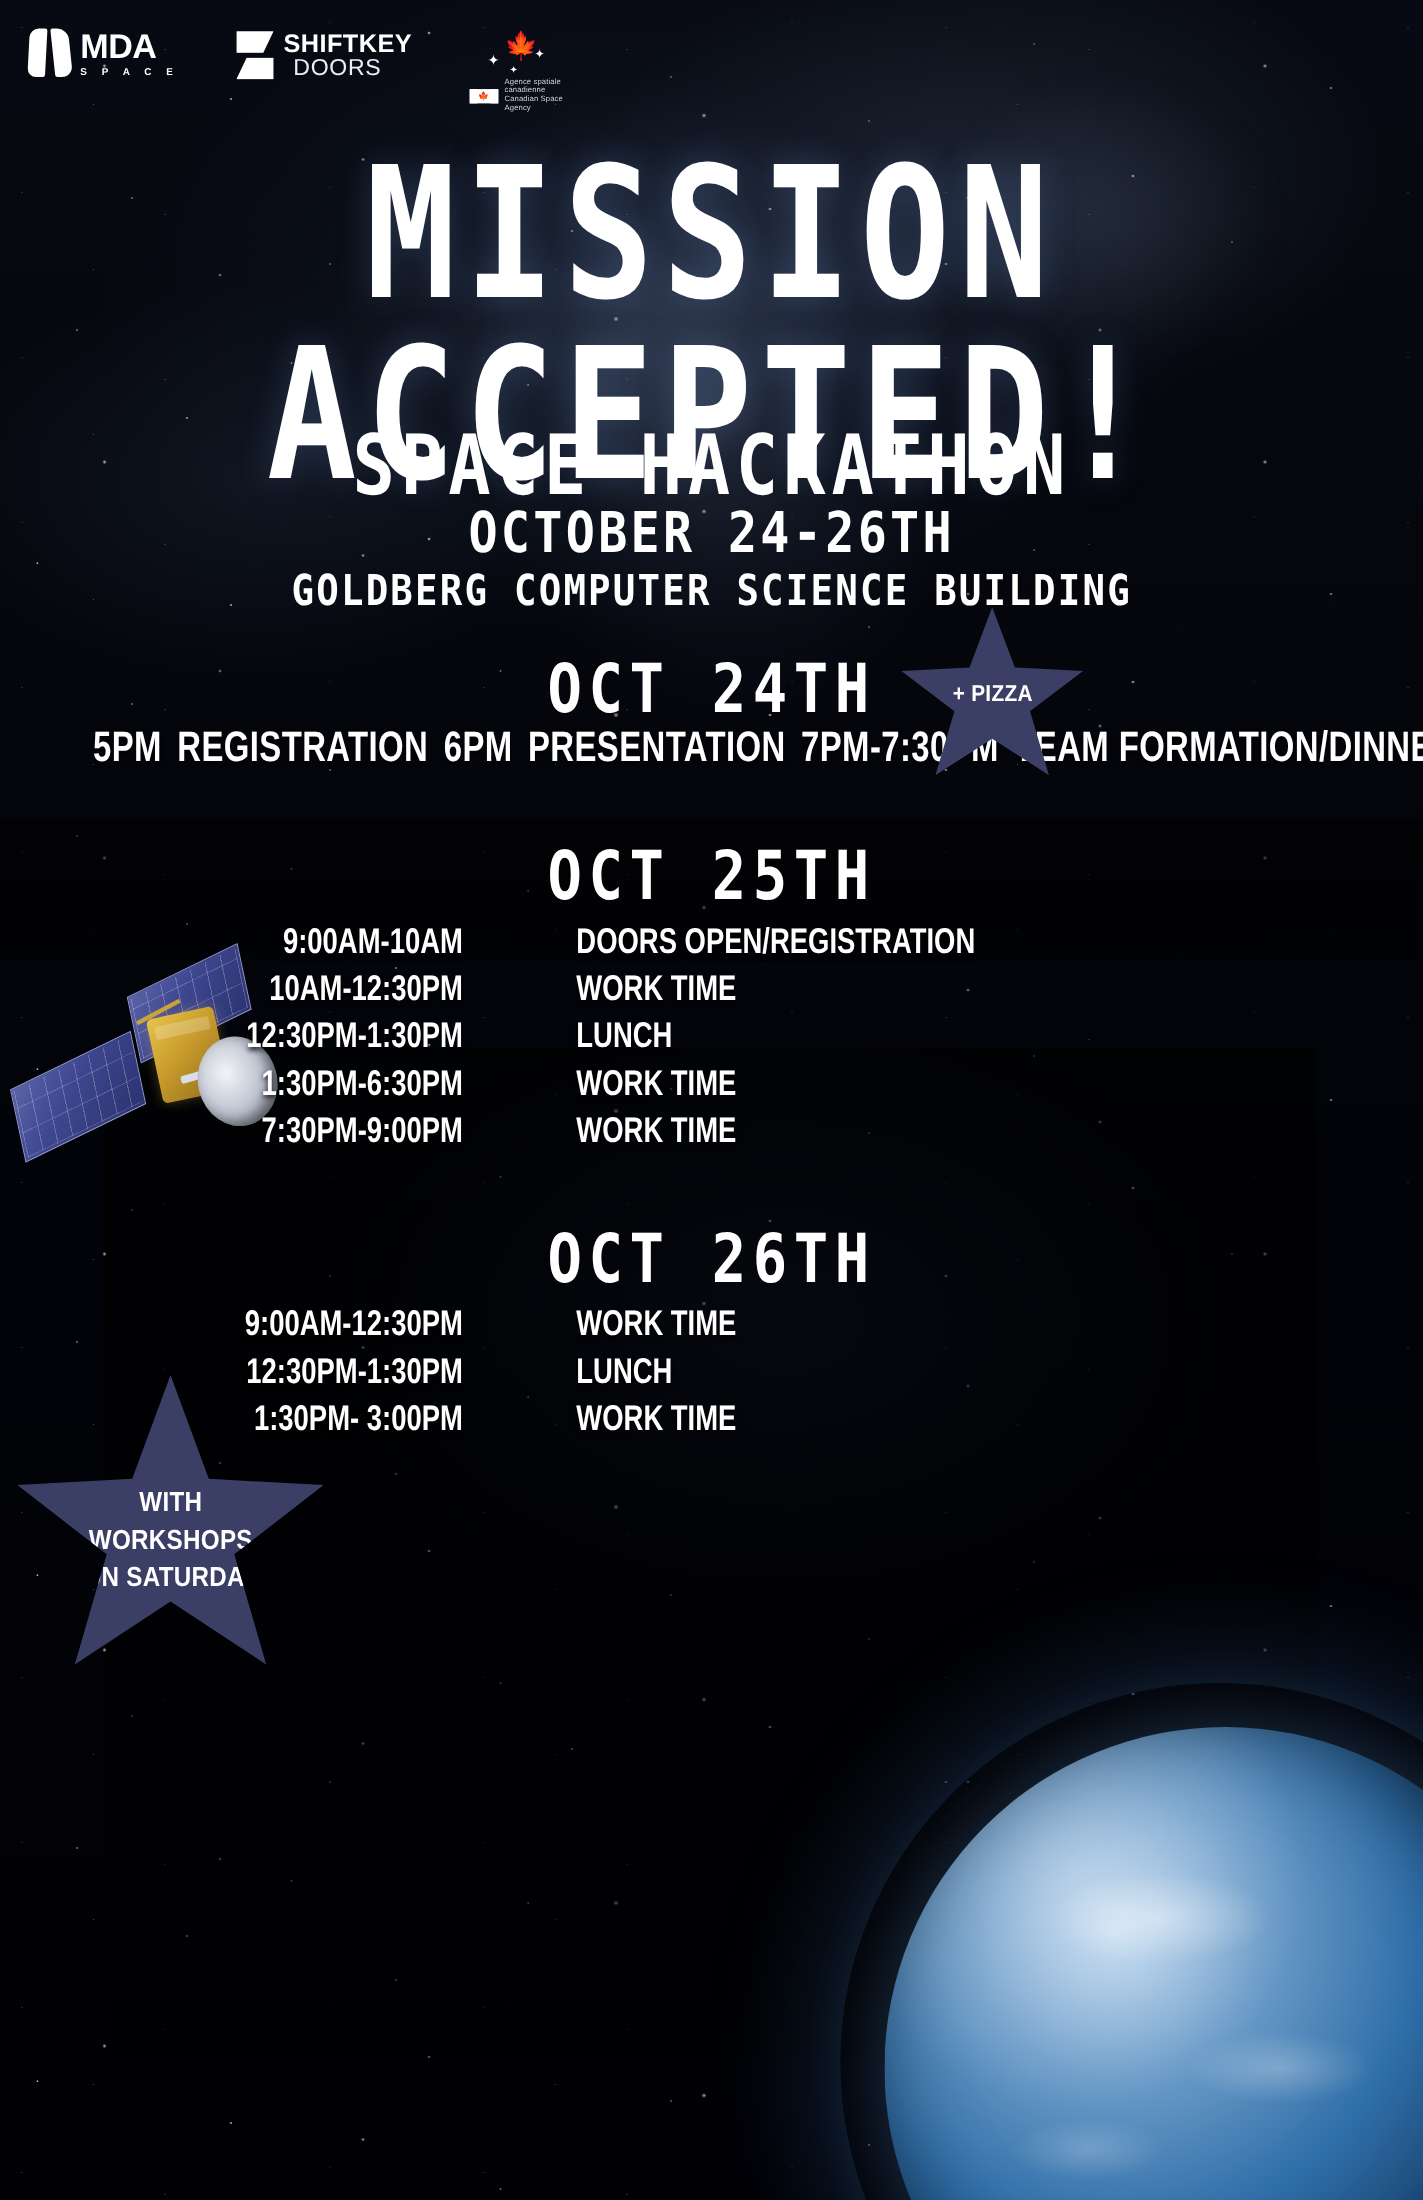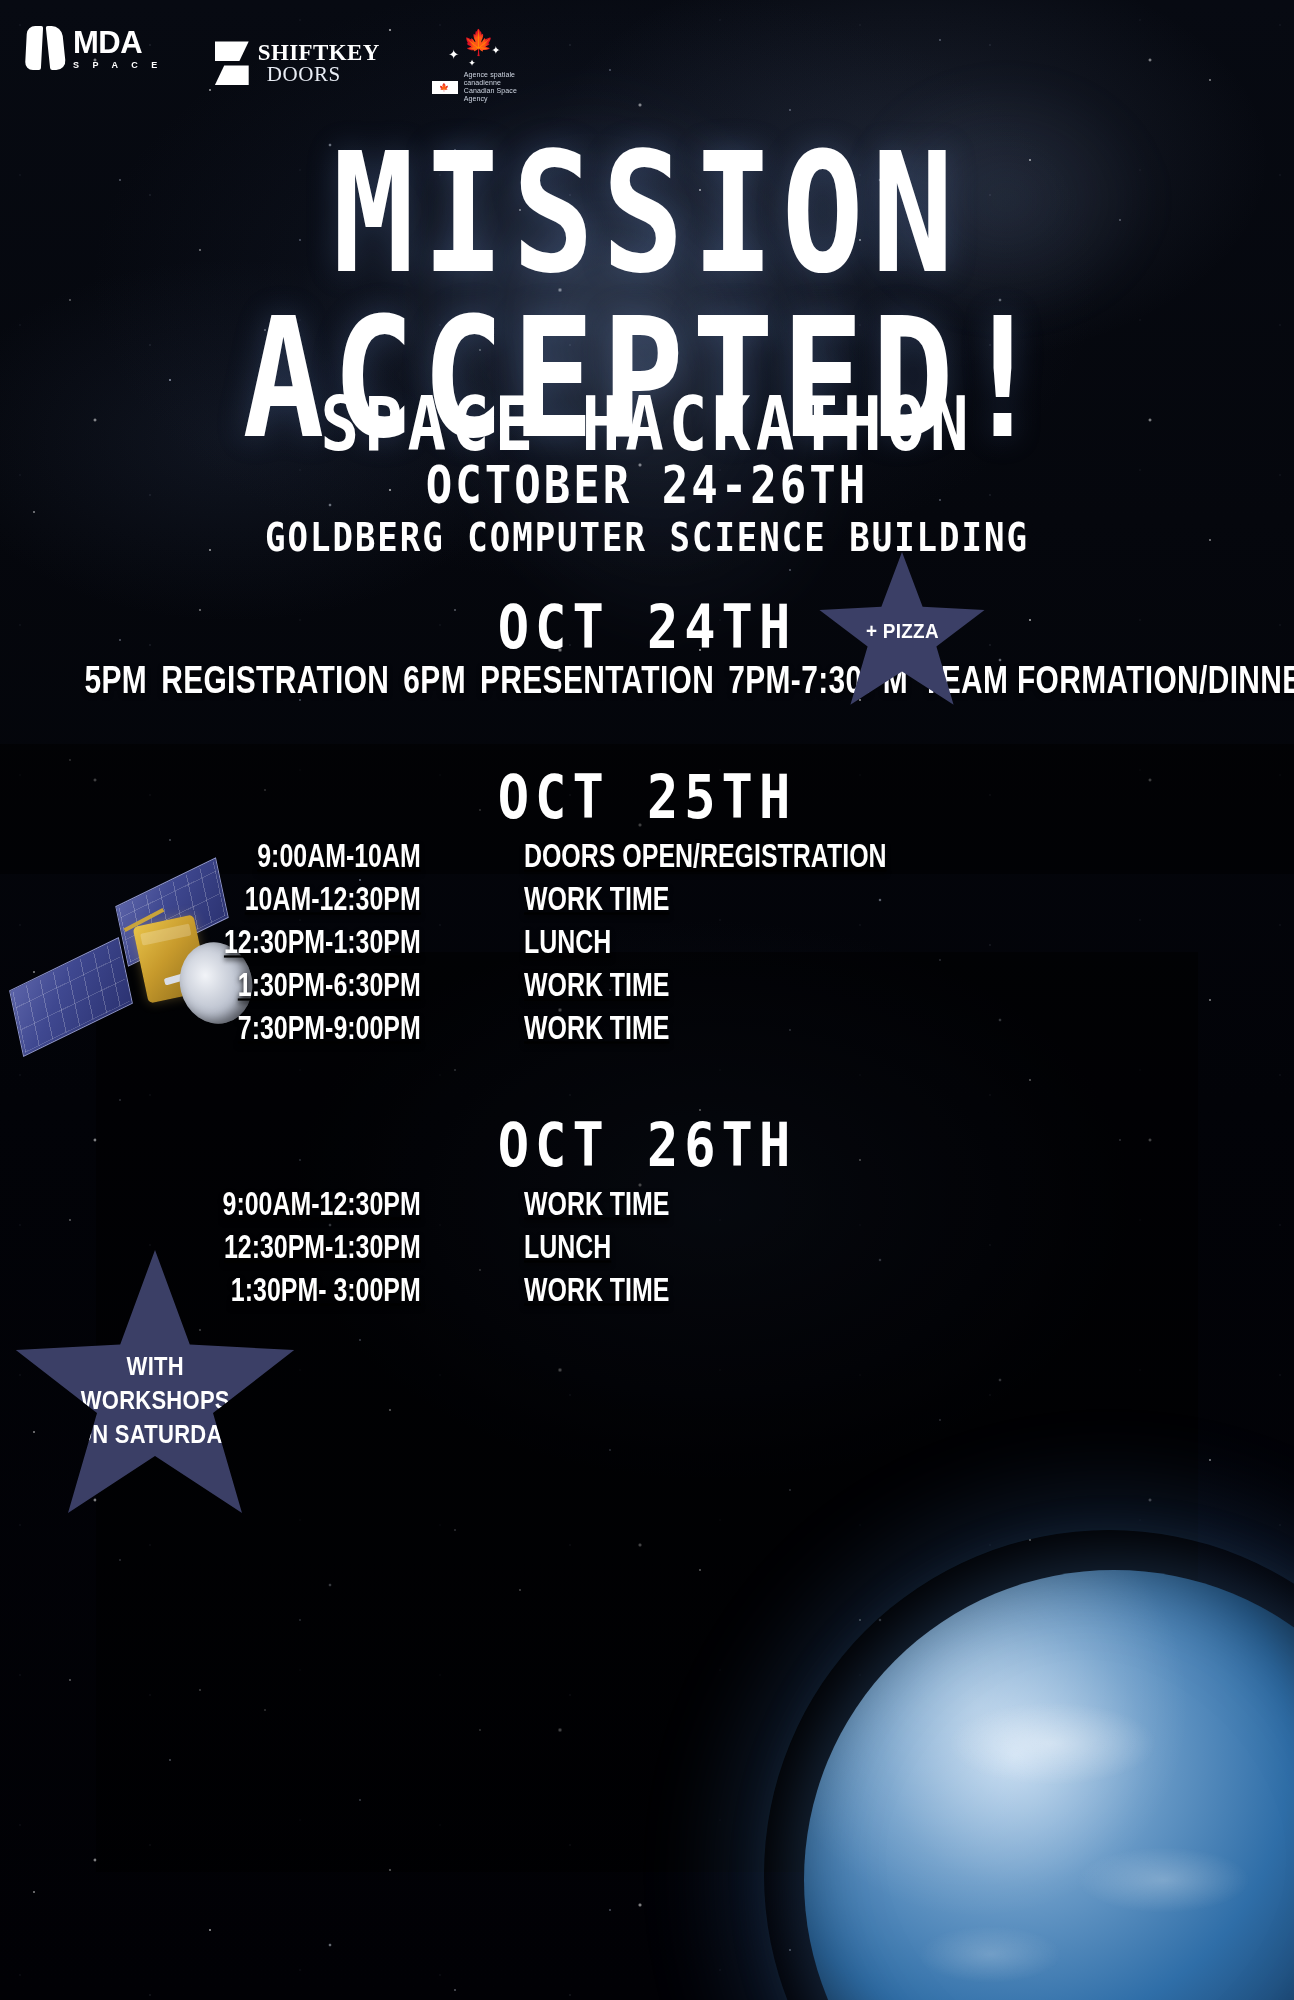--- a/index.html
+++ b/index.html
@@ -107,21 +107,21 @@
   .mda-mark { width:38px; height:44px; position:relative; }
   .mda-mark .lobe-l, .mda-mark .lobe-r {
     position:absolute; top:0; width:16px; height:44px; background:#fff;
   }
   .mda-mark .lobe-l { left:0; border-radius:8px 2px 2px 8px; transform:skewX(-3deg); }
   .mda-mark .lobe-r { right:0; border-radius:2px 10px 10px 2px; transform:skewX(6deg); }
   .mda-text { display:flex; flex-direction:column; line-height:1; }
   .mda-name { color:#fff; font-size:31px; font-weight:bold; letter-spacing:-0.5px; }
   .mda-sub { color:#fff; font-size:9px; font-weight:bold; letter-spacing:5.5px; margin-top:3px; }
 
-  .shift-logo { display:flex; align-items:center; gap:9px; margin-top:15px;font-family:Liberation Serif, serif; }
+  .shift-logo { display:flex; align-items:center; gap:9px; margin-top:2px; }
   .shift-mark { width:34px; height:44px; position:relative; }
   .shift-mark .s1, .shift-mark .s2 {
     position:absolute; left:0; width:34px; height:20px; background:#fff;
   }
   .shift-mark .s1 { top:0; clip-path:polygon(0 0,100% 0,72% 100%,0 100%); }
   .shift-mark .s2 { bottom:0; clip-path:polygon(28% 0,100% 0,100% 100%,0 100%); }
   .shift-text { display:flex; flex-direction:column; line-height:1.02; }
   .shift-name { color:#fff; font-size:23px; font-weight:bold; letter-spacing:0.4px; }
   .shift-sub { color:#e9edf5; font-size:21px; font-weight:300; letter-spacing:0.6px; margin-left:9px; }
 
@@ -195,21 +195,20 @@
   .oct24-line .inner .gap { display:inline-block; width:16px; }
 
   .sched {
     position:absolute; left:0; right:0; z-index:7;
   }
   .s25 { top:840px; }
   .s26 { top:1188px; }
   .sched-row {
     display:flex; align-items:flex-end;
     margin-bottom:10px;
-    text-decoration:underline;
   }
   .sched-time {
     width:450px; text-align:right; padding-right:34px;
     font-family:"Liberation Sans","DejaVu Sans",sans-serif;
     font-weight:bold; color:#fff; font-size:29px;
     transform:scaleX(0.86) scaleY(1.12); transform-origin:right center;
     white-space:nowrap;
     text-shadow:0 2px 5px rgba(0,0,0,0.85);
   }
   .sched-label {

